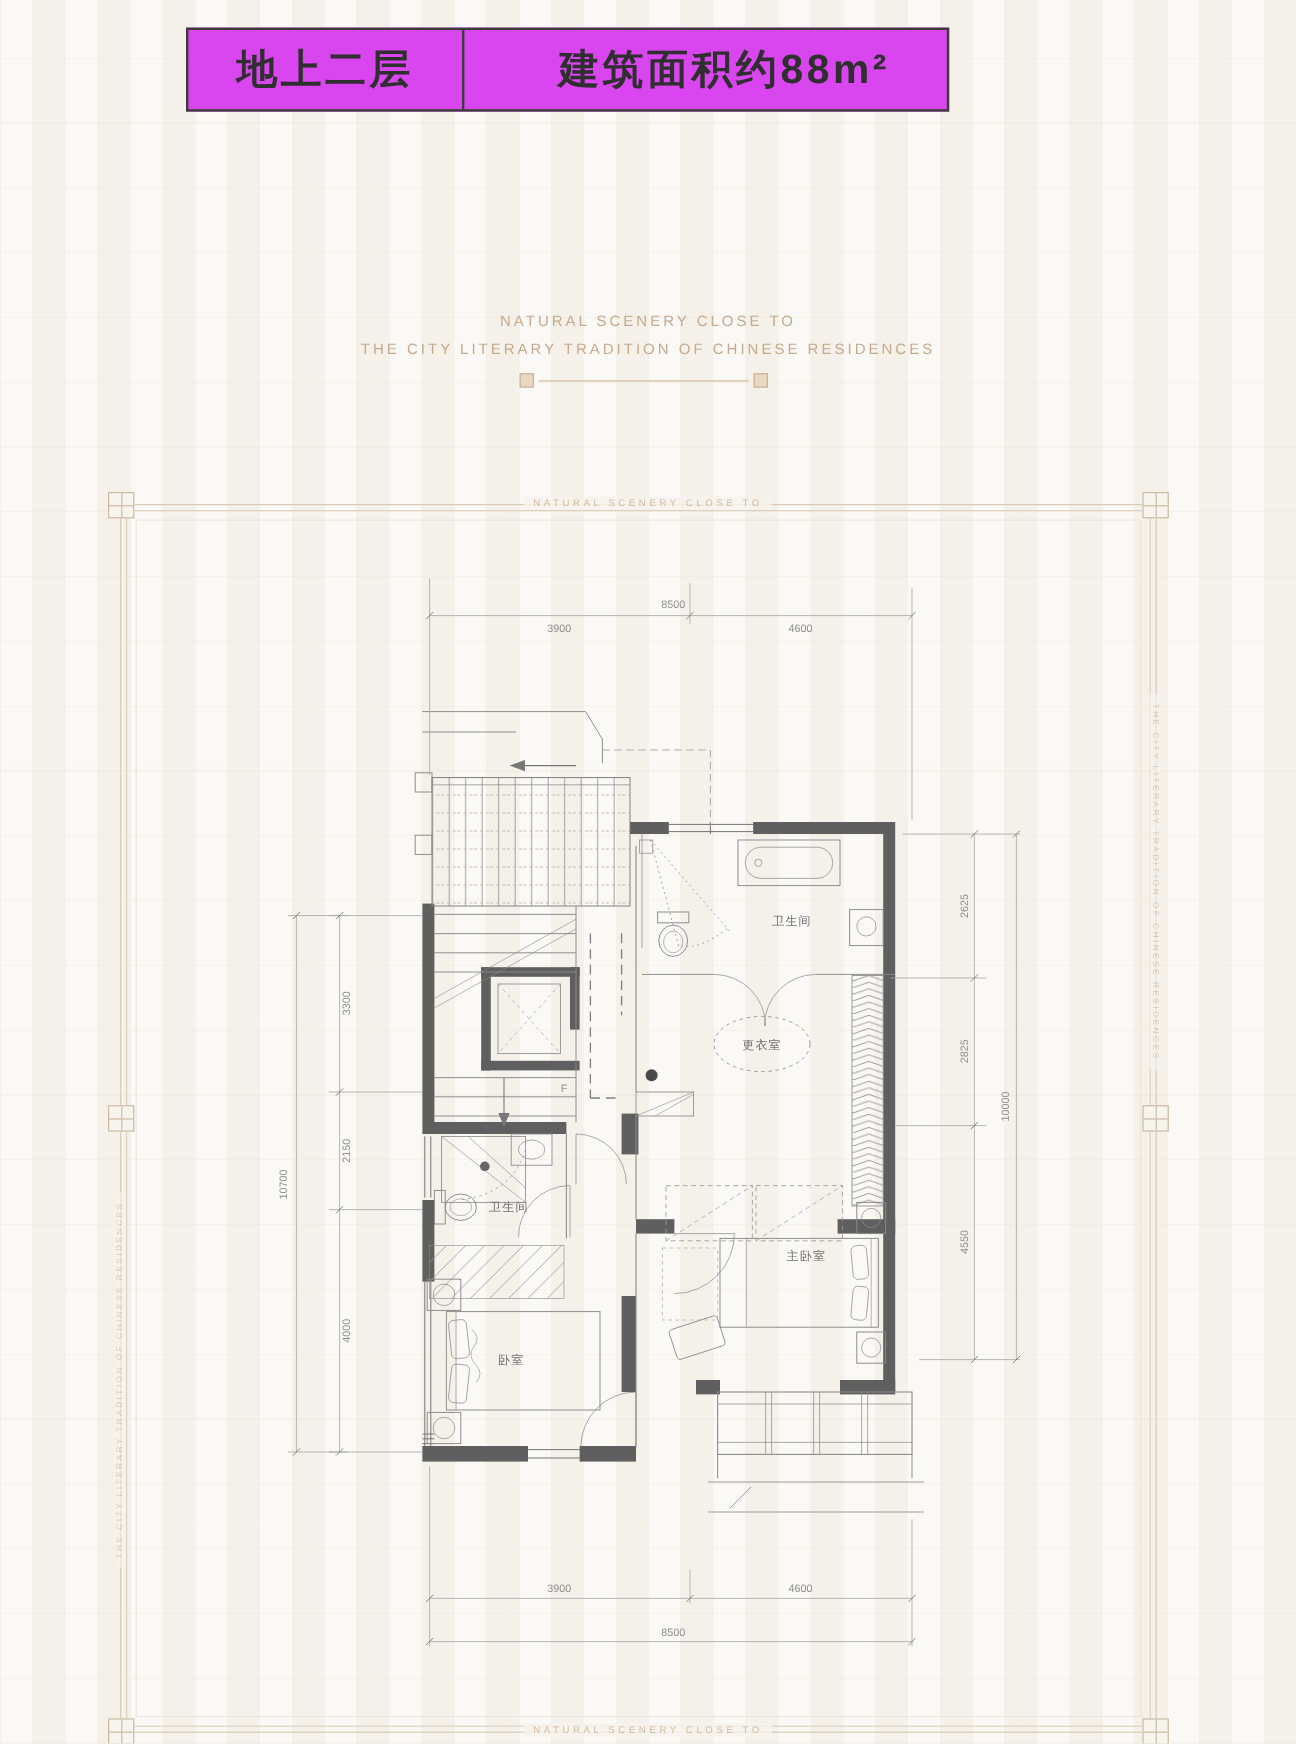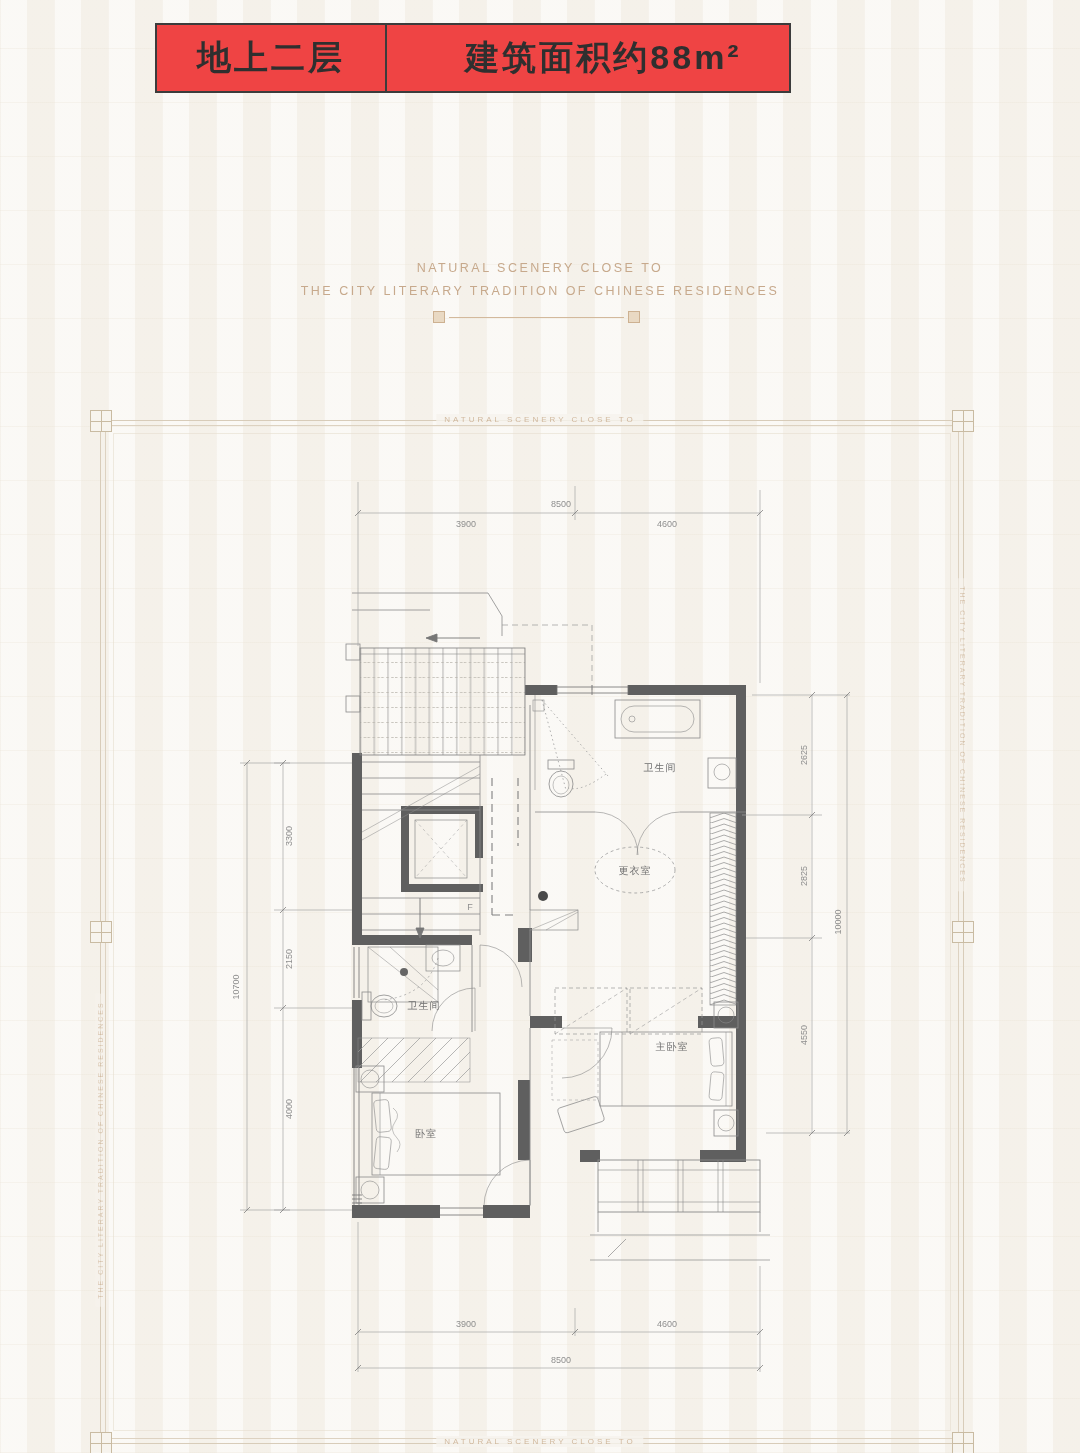--- a/index.html
+++ b/index.html
@@ -8,21 +8,21 @@
     font-family:"Liberation Sans","DejaVu Sans",sans-serif;
     background-color:#f7f4ee;
     background-image:
       repeating-linear-gradient(90deg, rgba(232,224,210,0.28) 0 1px, transparent 1px 54px),
       repeating-linear-gradient(0deg, rgba(232,224,210,0.28) 0 1px, transparent 1px 54px),
       repeating-linear-gradient(90deg, rgba(255,255,255,0.45) 0 27px, rgba(240,234,224,0.30) 27px 54px);
   }
   .page{position:absolute;inset:0;}
   
   .hdr{position:absolute;left:155px;top:23px;width:632px;height:66px;
-       border:2px solid #3c3c3c;background:#ef4444;display:flex;}
+       border:2px solid #3c3c3c;background:#d946ef;display:flex;}
   .hdr .cell{display:flex;align-items:center;justify-content:center;
        font-weight:bold;color:#2f2f2f;font-size:34px;letter-spacing:3px;}
   .hdr .c1{width:228px;border-right:2px solid #3c3c3c;}
   .hdr .c2{flex:1;margin-left:31px;}
   
   .tag{position:absolute;left:0;width:1080px;text-align:center;
        color:#c7a98c;letter-spacing:2.5px;font-size:12.5px;}
   .tag1{top:261px;}
   .tag2{top:284px;}
   .orn-row{position:absolute;left:433px;top:311px;width:207px;display:flex;align-items:center;}

